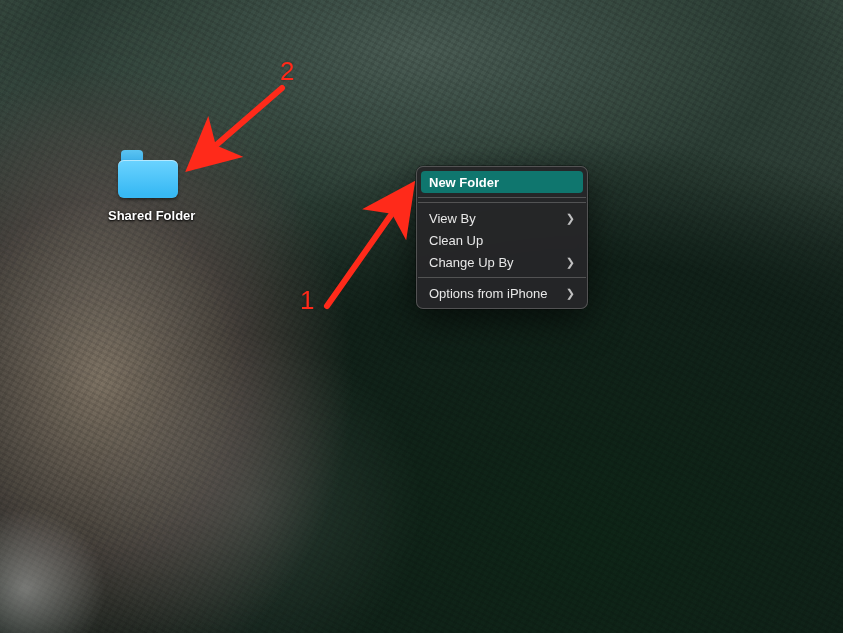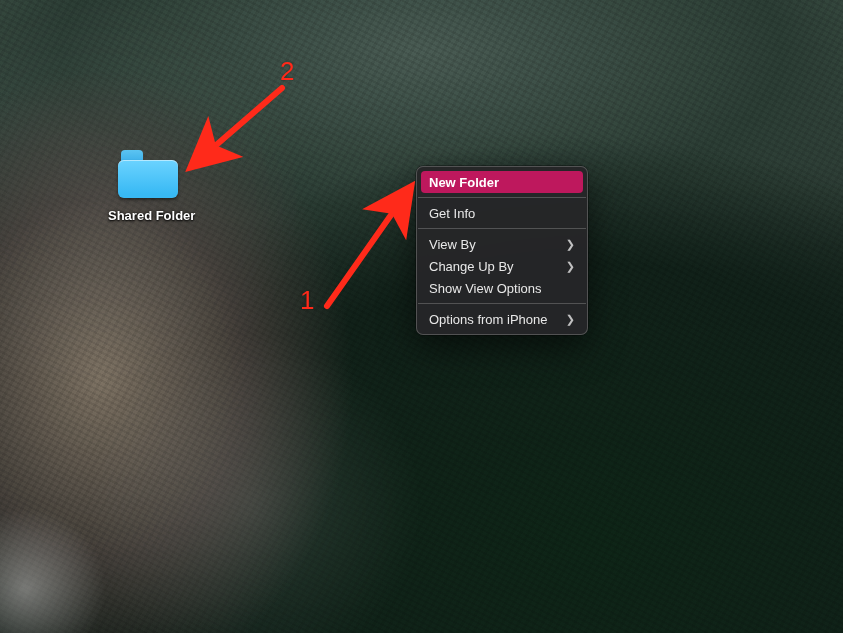--- a/index.html
+++ b/index.html
@@ -98,21 +98,21 @@
   }
   .menu-item {
     display: flex;
     align-items: center;
     justify-content: space-between;
     padding: 3.5px 12px 3.5px 12px;
     line-height: 15px;
     white-space: nowrap;
   }
   .menu-item.highlight {
-    background: #be185d;
+    background: #0f766e;
     color: #fff;
     border-radius: 4px;
     margin: 0 4px;
     padding-left: 8px;
     padding-right: 8px;
     font-weight: 600;
   }
   .menu-sep {
     height: 1px;
     margin: 4px 1px;
@@ -150,34 +150,31 @@
     <div class="body"></div>
   </div>
   <div class="icon-label">Shared Folder</div>
 </div>
 
 <div class="context-menu">
   <div class="menu-item highlight">
     <span>New Folder</span>
   </div>
   <div class="menu-sep"></div>
-  <div class="menu-item">
-    <span>Get Info</span>
-  </div>
   <div class="menu-sep"></div>
   <div class="menu-item">
     <span>View By</span>
     <span class="submenu-arrow">❯</span>
   </div>
   <div class="menu-item">
+    <span>Clean Up</span>
+  </div>
+  <div class="menu-item">
     <span>Change Up By</span>
     <span class="submenu-arrow">❯</span>
-  </div>
-  <div class="menu-item">
-    <span>Show View Options</span>
   </div>
   <div class="menu-sep"></div>
   <div class="menu-item">
     <span>Options from iPhone</span>
     <span class="submenu-arrow">❯</span>
   </div>
 </div>
 
 <div class="annotation-layer">
   <svg width="843" height="633" style="position:absolute;inset:0">

